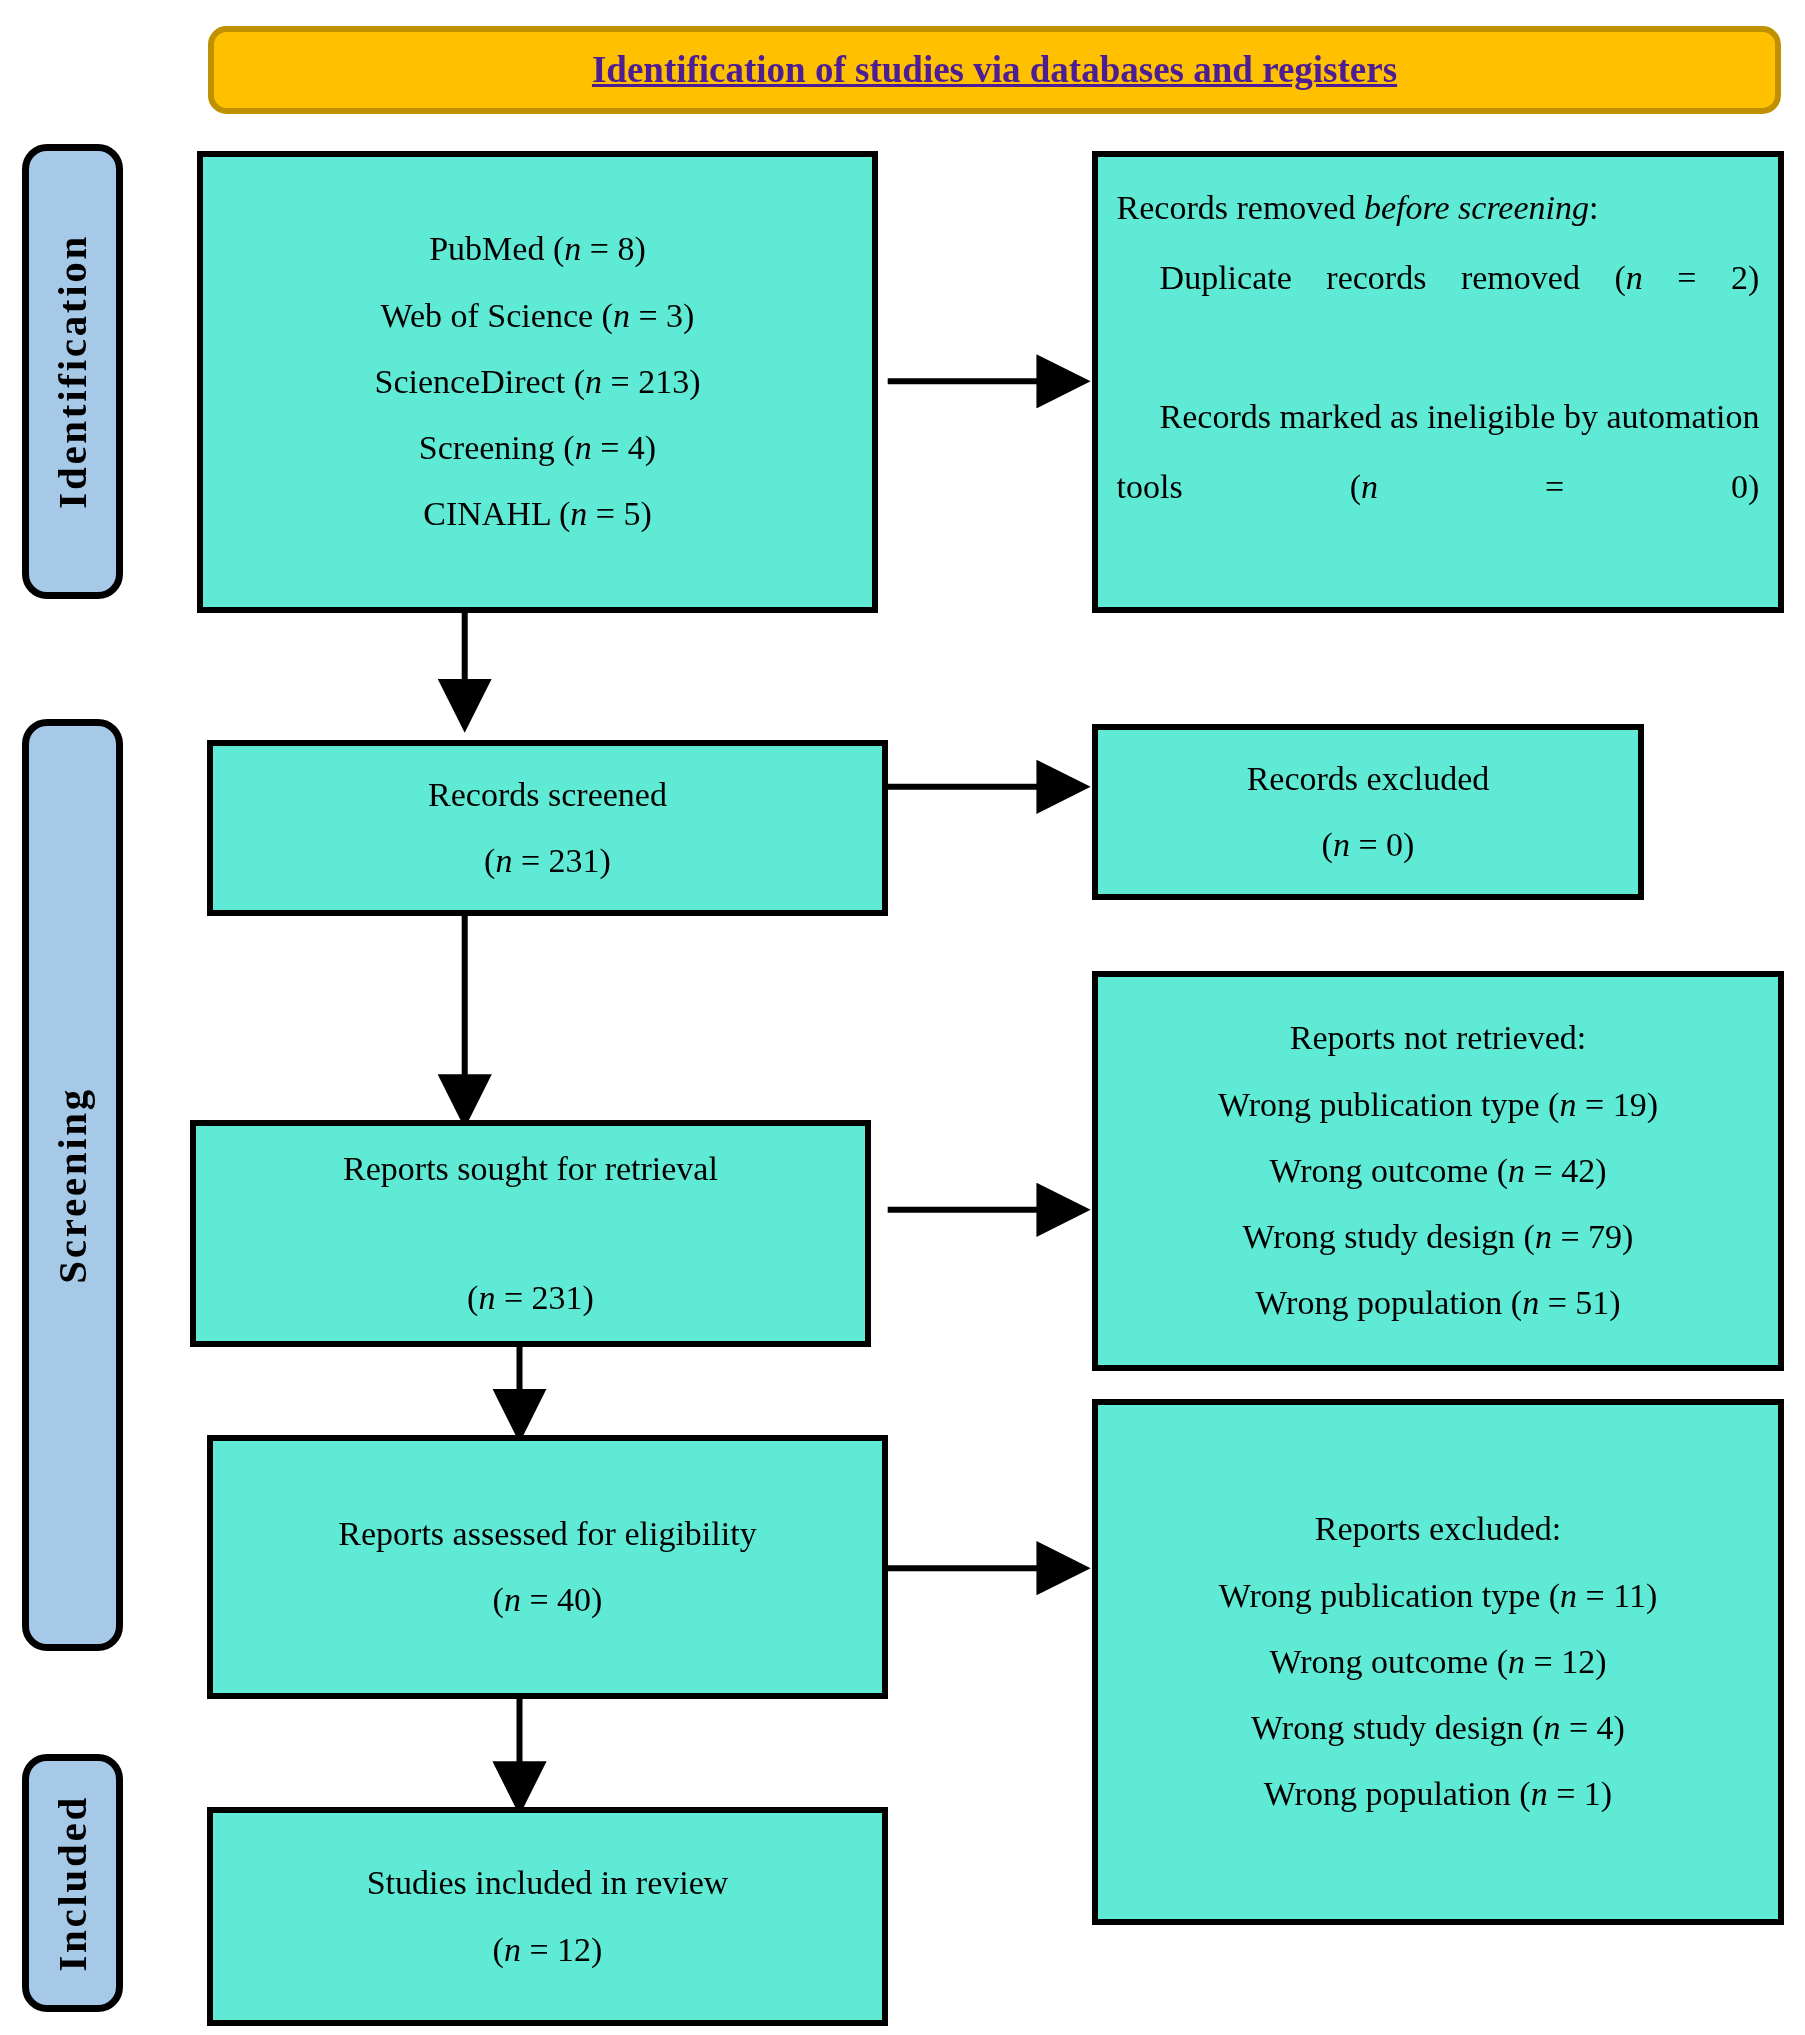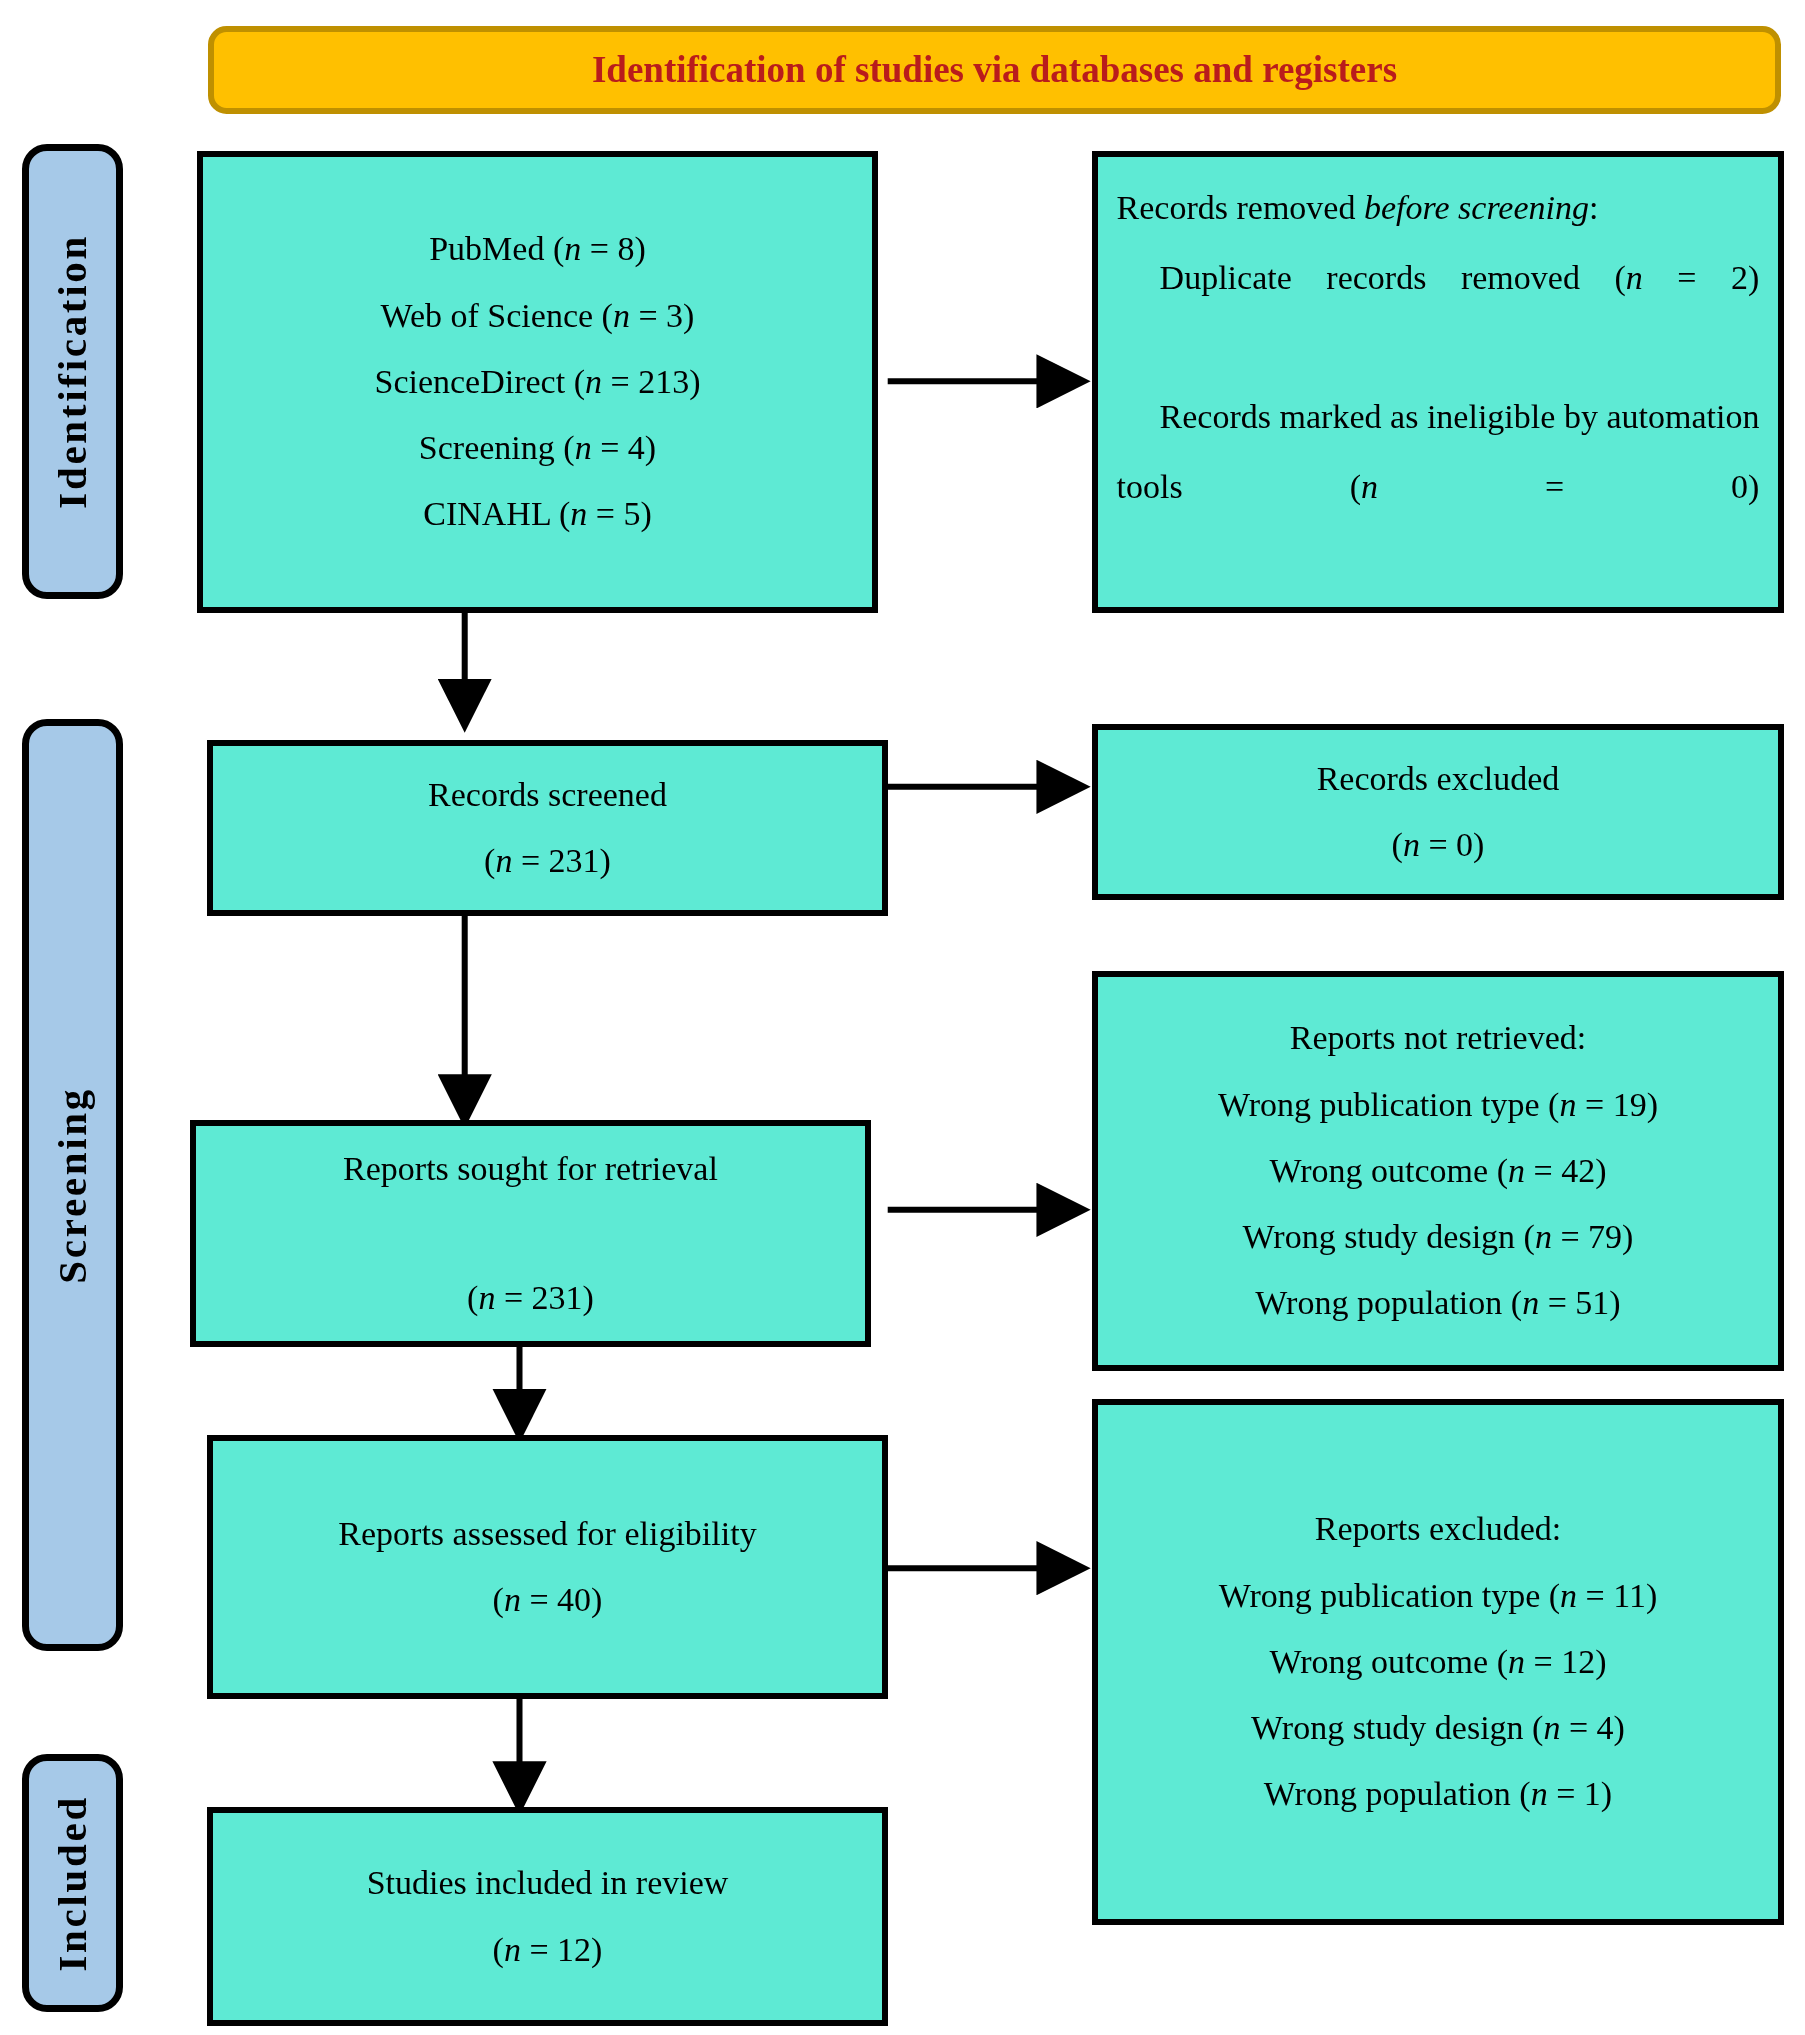--- a/index.html
+++ b/index.html
@@ -46,22 +46,23 @@
     border-radius: 18.6px;
     box-sizing: border-box;
     display: flex;
     align-items: center;
     justify-content: center;
     text-align: center;
   }
   .banner .banner-text {
     font-weight: bold;
     font-size: 37px;
-    color: #b91c1c;
+    color: #4c1d95;
     line-height: 1.1;
+    text-decoration: underline;
   }
 
   
   .box {
     position: absolute;
     background: #5eead4;
     border: 6px solid #000000;
     box-sizing: border-box;
     display: flex;
     flex-direction: column;
@@ -183,21 +184,21 @@
     </div>
   </div>
 
   <div class="box" style="left:207px; top:740px; width:681px; height:176px;">
     <div class="line">Records screened</div>
     <div class="line">
       (<span class="it">n</span> = <span>231</span>)
     </div>
   </div>
 
-  <div class="box" style="left:1092px; top:724px; width:692px; height:176px;">
+  <div class="box" style="left:1092px; top:724px; width:552px; height:176px;">
     <div class="line">Records excluded</div>
     <div class="line">
       (<span class="it">n</span> = <span>0</span>)
     </div>
   </div>
 
   <div class="box" style="left:190px; top:1120px; width:681px; height:227px;justify-content:space-between;">
     <div class="line">Reports sought for retrieval</div>
     <div class="line">
       (<span class="it">n</span> = <span>231</span>)

